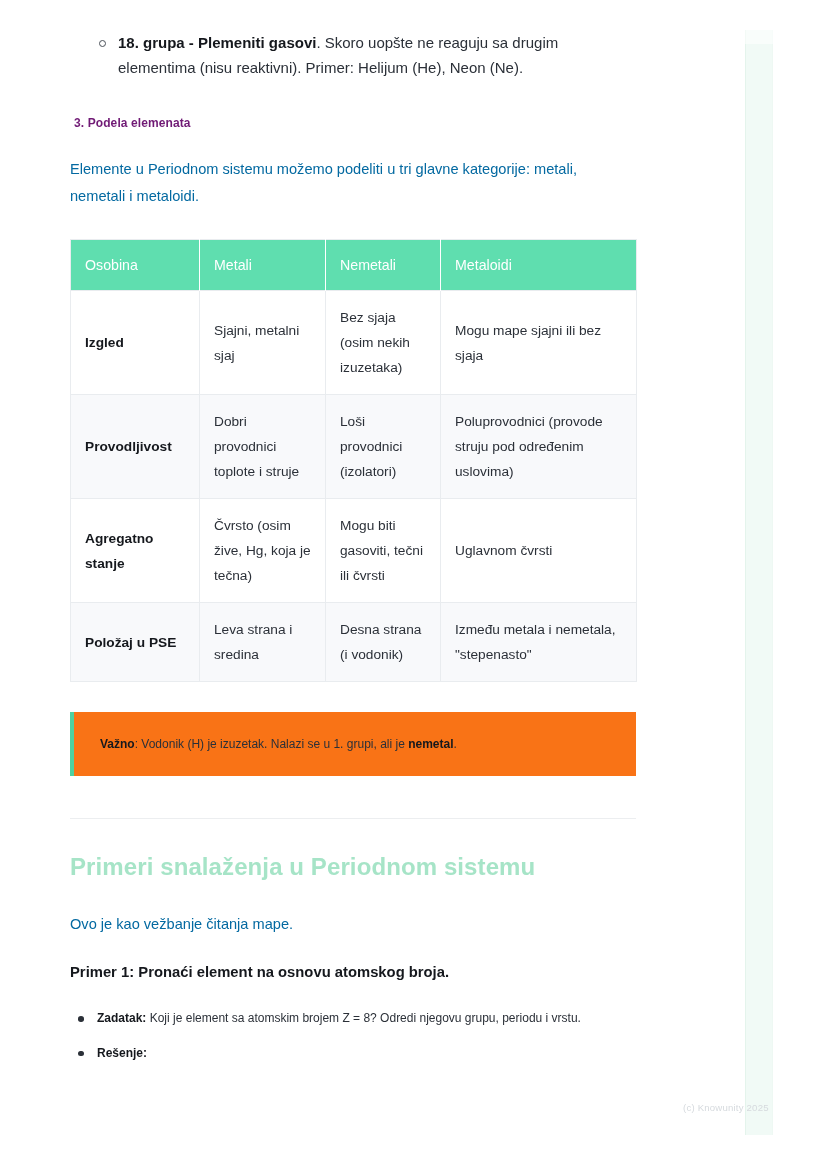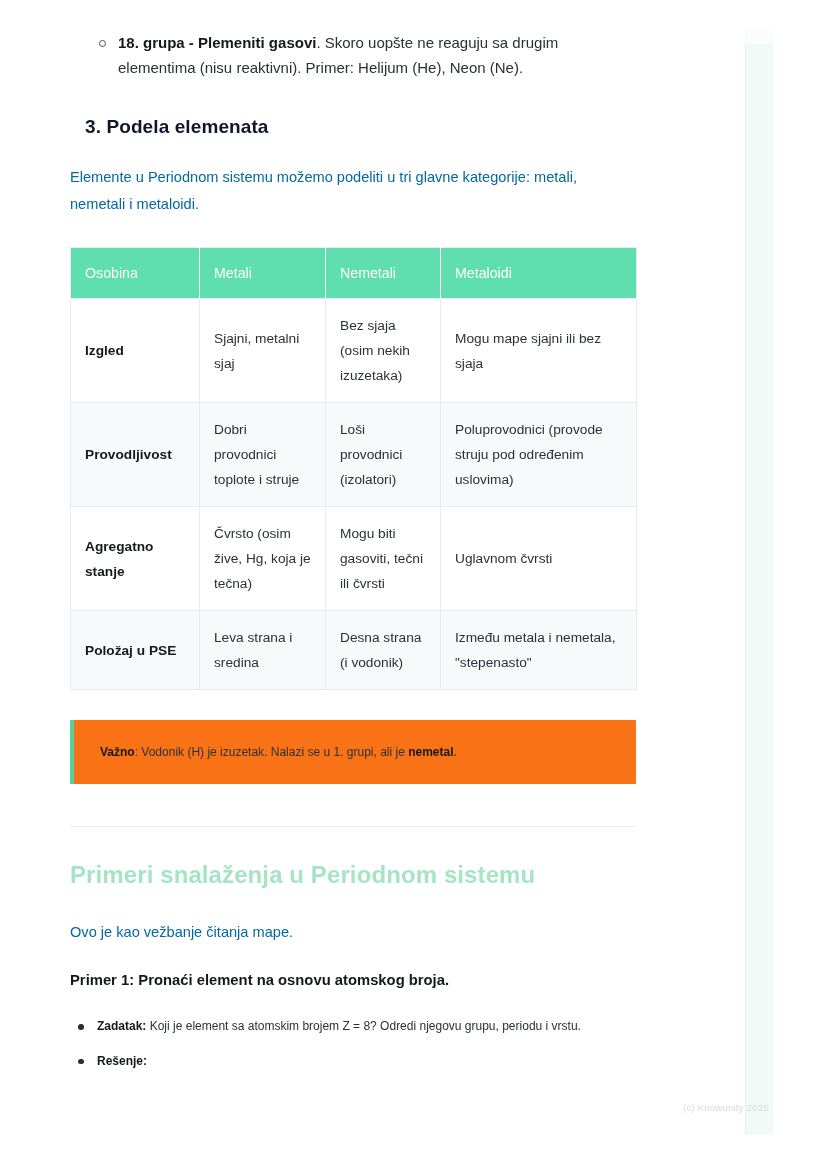--- a/index.html
+++ b/index.html
@@ -100,24 +100,24 @@
     width: 5.5px;
     height: 5.5px;
     border-radius: 50%;
     background: #2b3038;
   }
 
   b, strong { font-weight: 700; color: #15181d; }
 
   
   h3.sub-heading {
-    font-size: 19px;
+    font-size: 12px;
     font-weight: 600;
-    color: #0f172a;
-    margin: 36px 0 0 15px;
+    color: #701a75;
+    margin: 36px 0 0 4px;
     letter-spacing: .1px;
   }
   h2.section-heading {
     font-size: 24px;
     font-weight: 700;
     color: #a6e4c7;
     margin: 0;
     letter-spacing: .1px;
   }
 

